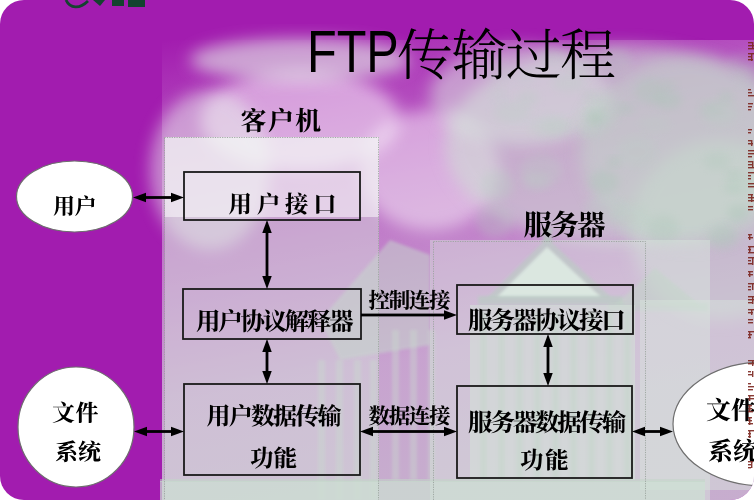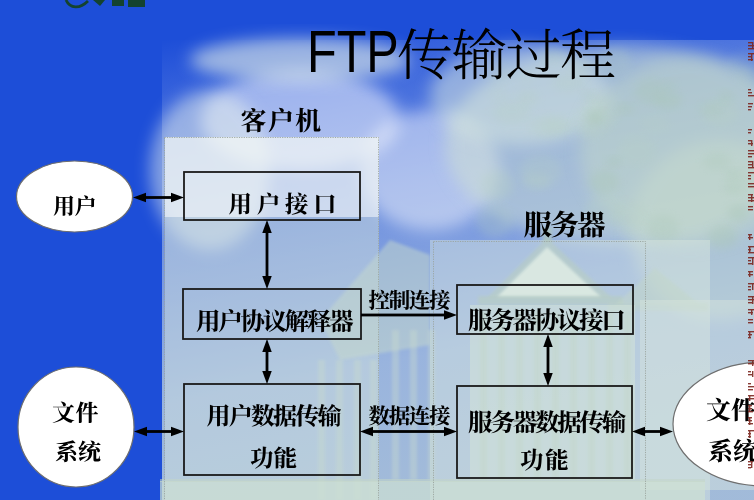--- a/index.html
+++ b/index.html
@@ -1,15 +1,15 @@
 <!DOCTYPE html>
 <html><head><meta charset="utf-8">
 <style>
 html,body{margin:0;padding:0;background:#fff;}
-#c{position:relative;width:754px;height:500px;overflow:hidden;background:#1d4ed8;}
+#c{position:relative;width:754px;height:500px;overflow:hidden;background:#a21caf;border-radius:24px;}
 svg{display:block;}
 </style></head>
 <body>
 <div id="c">
 <svg width="754" height="500" viewBox="0 0 754 500" xmlns="http://www.w3.org/2000/svg">
 <defs>
         <path id="b0" d="M361 -53Q361 -58 349 -66Q337 -75 315 -83Q293 -90 262 -90H239V240L255 259L374 214H361ZM724 214V186H292V214ZM682 578V550H356L373 578ZM636 214 691 272 804 188Q799 183 791 178Q783 173 770 170V-52Q770 -55 752 -63Q735 -70 711 -76Q687 -82 667 -82H645V214ZM716 13V-16H289V13ZM605 578 686 648 804 534Q797 527 786 524Q775 520 754 519Q702 455 626 398Q549 341 455 295Q361 249 255 214Q149 180 37 161L31 171Q132 203 224 247Q315 292 393 346Q471 400 528 459Q586 518 619 578ZM506 624Q502 616 491 611Q481 606 463 608Q387 504 291 439Q194 375 92 338L83 350Q132 386 181 439Q231 491 274 557Q318 622 349 694ZM335 561Q376 495 444 448Q512 401 598 371Q684 340 780 322Q876 304 973 297L972 284Q932 274 908 245Q884 215 874 170Q747 197 641 244Q534 290 453 365Q372 440 323 552ZM400 848Q469 853 508 841Q547 829 563 809Q579 788 577 765Q574 743 557 726Q541 710 516 707Q491 704 462 721Q458 756 438 789Q418 823 393 842ZM797 713 858 775 967 673Q957 662 928 661Q903 637 865 608Q827 580 793 561L785 567Q790 588 794 615Q799 642 802 668Q806 694 808 713ZM175 770Q198 712 198 666Q198 619 183 588Q168 556 144 541Q128 531 108 530Q88 530 72 539Q55 548 48 567Q39 595 52 616Q66 636 89 648Q107 658 124 676Q141 694 152 719Q163 744 162 770ZM854 713V685H155V713Z"></path>
         <path id="b1" d="M433 856Q504 851 545 833Q586 814 603 790Q620 766 618 742Q615 718 599 701Q583 684 558 682Q532 679 504 698Q498 725 485 753Q472 781 456 806Q440 832 425 850ZM823 406V378H250V406ZM175 688V727L316 678H297V493Q297 440 293 380Q288 320 275 257Q261 193 233 131Q206 69 159 13Q111 -44 40 -91L31 -82Q79 -17 108 55Q137 126 151 201Q165 276 170 349Q175 423 175 492V678ZM817 678V649H253V678ZM752 678 808 740 927 650Q923 644 912 638Q902 633 888 630V340Q888 337 870 328Q852 320 828 313Q804 306 783 306H762V678Z"></path>
         <path id="b2" d="M535 760H791V731H535ZM479 760V770V808L616 760H597V411Q597 340 589 269Q582 199 556 133Q529 66 475 9Q420 -49 325 -94L316 -86Q389 -19 423 59Q458 138 469 226Q479 314 479 410ZM715 760H702L762 830L876 736Q871 730 861 725Q852 720 835 717V71Q835 60 837 56Q840 51 848 51H861Q866 51 870 51Q875 51 878 51Q882 52 887 54Q892 55 896 61Q901 70 907 89Q913 108 920 133Q926 157 932 180H942L947 55Q967 44 974 33Q981 22 981 5Q981 -29 950 -45Q918 -62 849 -62H805Q766 -62 747 -53Q728 -43 721 -21Q715 1 715 37ZM29 604H310L366 688Q366 688 376 678Q386 669 401 654Q417 639 434 622Q451 606 463 592Q460 576 436 576H37ZM165 604H289V588Q261 454 197 343Q134 231 34 145L22 155Q61 216 89 290Q117 364 135 445Q154 525 165 604ZM177 851 332 836Q330 825 323 818Q315 811 295 808V-56Q295 -62 281 -70Q266 -78 245 -85Q223 -91 201 -91H177ZM295 500Q357 483 391 458Q424 433 436 406Q448 380 443 358Q438 336 422 323Q406 310 383 311Q361 312 338 333Q338 360 330 389Q323 419 311 446Q299 474 285 495Z"></path>
         <path id="b3" d="M144 771V781V821L285 771H267V462Q267 393 261 320Q255 246 233 175Q212 103 166 38Q120 -28 39 -81L28 -74Q82 3 106 91Q131 178 138 272Q144 367 144 461ZM214 538H799V510H214ZM214 771H802V743H214ZM212 296H799V268H212ZM754 771H743L801 839L923 743Q918 736 907 730Q896 723 879 720V62Q879 21 868 -8Q858 -37 825 -55Q791 -72 722 -79Q721 -49 716 -28Q711 -7 700 7Q689 21 671 30Q653 40 616 47V60Q616 60 631 59Q646 58 667 57Q687 56 706 55Q725 54 733 54Q745 54 750 59Q754 65 754 74ZM439 763H561V-43Q561 -50 535 -63Q509 -77 460 -77H439Z"></path>

